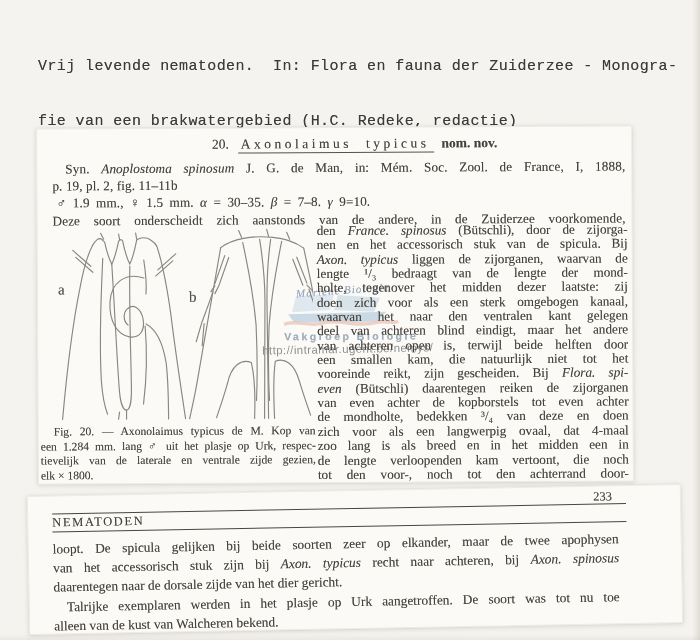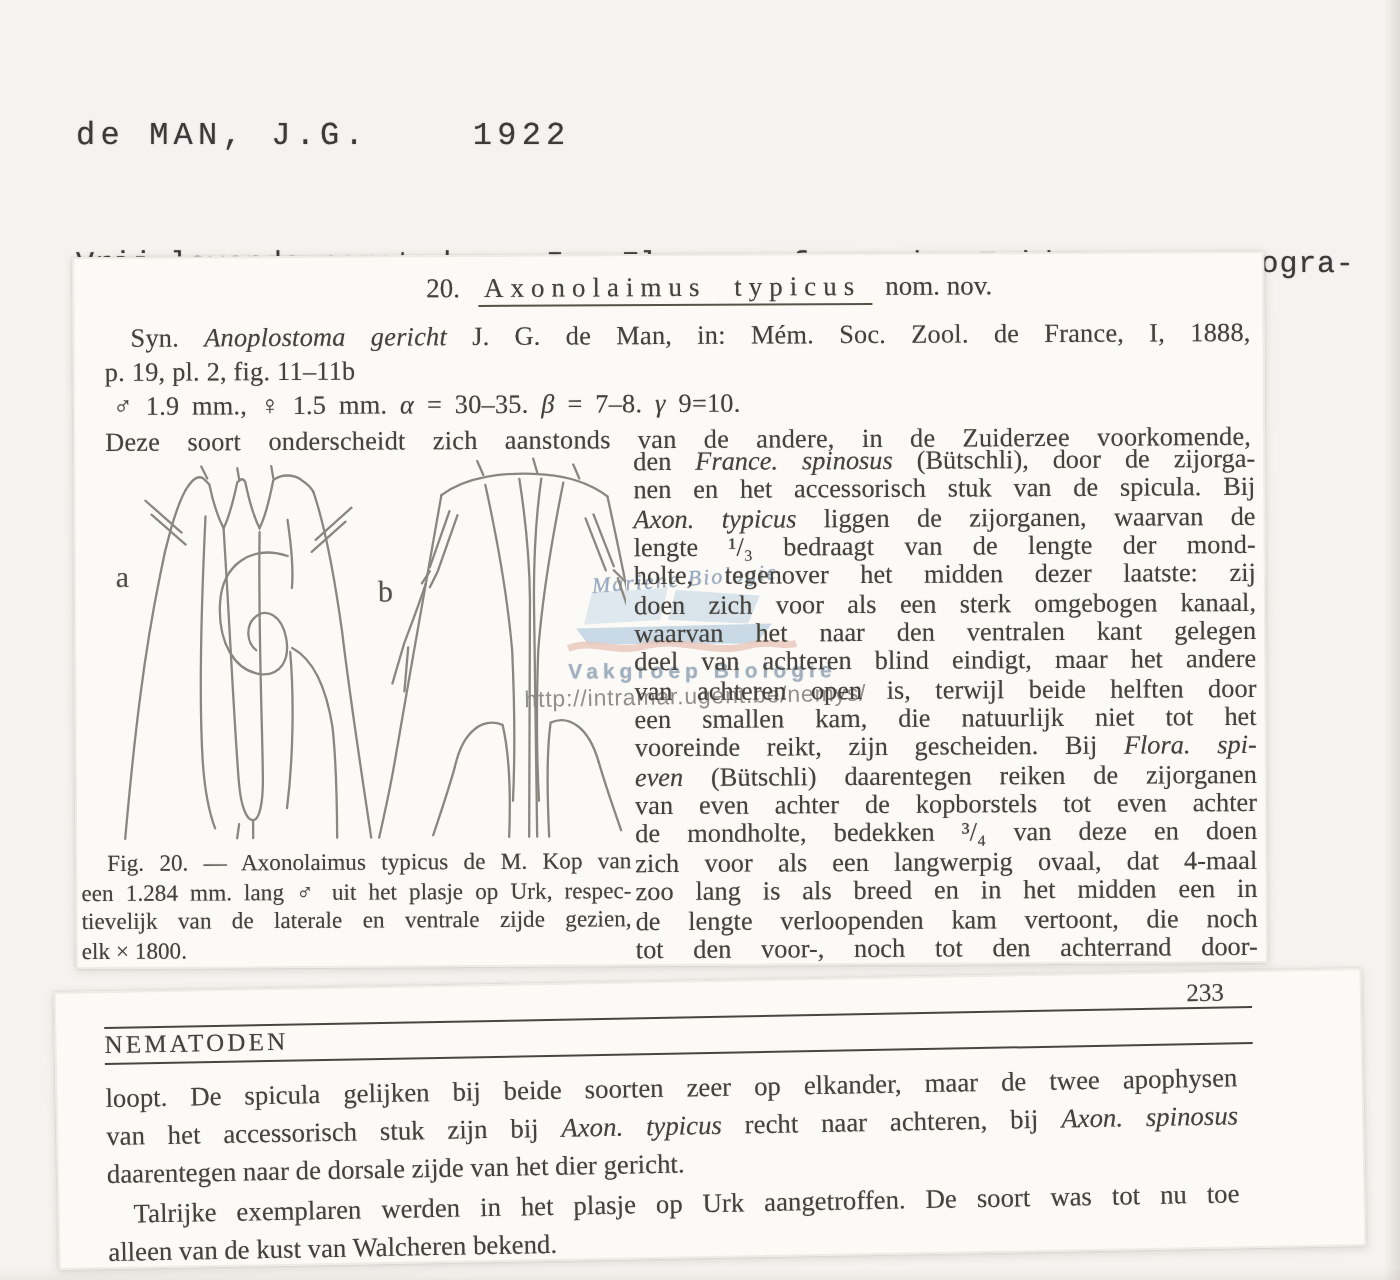--- a/index.html
+++ b/index.html
@@ -28,21 +28,21 @@
     text-shadow:0 0 0.5px rgba(70,65,60,0.45);
   }
   .strip1{left:37px;top:127px;width:596px;height:356px;transform:rotate(-0.3deg);
           padding:5px 6px 0 15px;box-sizing:border-box;}
   .strip2{left:28px;top:490px;width:654px;height:139px;transform:rotate(-1.05deg);
           padding:3px 54px 0 24px;box-sizing:border-box;}
   
   .sp-heading{position:relative;z-index:2;text-align:center;font-size:13.5px;height:26px;line-height:22px;}
   .sp-heading .num{margin-right:9px;margin-left:32px;}
   .sp-heading .species{letter-spacing:3.5px;word-spacing:7px;border-bottom:1.5px solid #575349;padding:0 5px 1px 3px;}
-  .sp-heading .suffix{margin-left:7px;}
+  .sp-heading .suffix{margin-left:7px;font-weight:bold;}
   
   .line{position:relative;z-index:2;font-size:13.2px;line-height:17.2px;letter-spacing:0.1px;}
   .just{text-align:justify;text-align-last:justify;}
   .syn{ text-indent:13px;}
   .meas{padding-left:4px;word-spacing:3px;}
   
   .col-right{position:absolute;z-index:2;left:279px;top:96px;width:311px;
              font-size:13.2px;line-height:14.35px;}
   .t-line{text-align:justify;text-align-last:justify;}
   .t-line.t-last{text-align-last:left;}
@@ -73,21 +73,20 @@
   
   .edge-right{position:absolute;right:0;top:0;width:8px;height:640px;z-index:5;
               background:linear-gradient(to right, rgba(160,152,140,0), rgba(160,152,140,0.25));}
   .edge-bottom{position:absolute;left:0;bottom:0;width:700px;height:6px;z-index:5;
               background:linear-gradient(to bottom, rgba(160,152,140,0), rgba(160,152,140,0.12));}
 </style>
 </head>
 <body>
 
 <div class="typed">
-  <div class="typed-l1"><span>de MAN, J.G.</span><span class="year">1922</span></div>
   <div class="typed-l2">Vrij levende nematoden.  In: Flora en fauna der Zuiderzee - Monogra-</div>
   <div class="typed-l2">fie van een brakwatergebied (H.C. Redeke, redactie)</div>
   <div class="typed-l4">Helder, C. De Boer Jr.: 214-261.</div>
 </div>
 
 <div class="strip strip1">
 
   <div class="wm wm-script">Mariene Biologie</div>
   <svg class="wm wm-logo" width="120" height="38" viewBox="0 0 120 38">
     <polygon points="14,2 52,0 48,16 10,18" fill="#b7cfe2" opacity="0.75"></polygon>
@@ -95,21 +94,21 @@
     <path d="M6,20 L104,18 L96,28 L12,28 Z" fill="#8fb4d2" opacity="0.85"></path>
     <path d="M2,30 C14,25 26,33 40,29 C58,24 74,34 92,29 C102,26 110,30 116,28" fill="none" stroke="#dd9c8a" stroke-width="3.5" opacity="0.8"></path>
   </svg>
   <div class="wm wm-group">Vakgroep Biologie</div>
   <div class="wm wm-url">http://intramar.ugent.be/nemys/</div>
 
   <div class="sp-heading">
     <span class="num">20.</span><span class="species">Axonolaimus typicus</span><span class="suffix">nom. nov.</span>
   </div>
 
-  <div class="line just syn">Syn. <i>Anoplostoma gericht</i> J. G. de Man, in:  Mém. Soc. Zool. de France, I, 1888,</div>
+  <div class="line just syn">Syn. <i>Anoplostoma spinosum</i> J. G. de Man, in:  Mém. Soc. Zool. de France, I, 1888,</div>
   <div class="line">p. 19, pl. 2, fig. 11–11b</div>
   <div class="line meas">♂ 1.9 mm.,  ♀ 1.5 mm.   <i>α</i> = 30–35.   <i>β</i> = 7–8.   <i>γ</i> 9=10.</div>
   <div class="line just">Deze soort onderscheidt zich aanstonds van de andere, in de Zuiderzee voorkomende,</div>
 
   <div class="fig">
     <svg width="272" height="198" viewBox="0 0 272 198">
       <g fill="none" stroke="#8a8680" stroke-width="1.15" stroke-linecap="round">
 
         <path d="M21,193 C26,140 31,100 39,62 C42,46 47,28 52,19"></path>
         <path d="M52,19 C55,14 58,11 61,13 L64,16 C66,26 69,34 71,38 C73,34 76,24 78,15 C80,13 81,13 82,15 C84,25 87,34 89,38 C91,34 94,24 96,14 C100,11 106,11 110,14 C113,16 115,18 116,20"></path>

